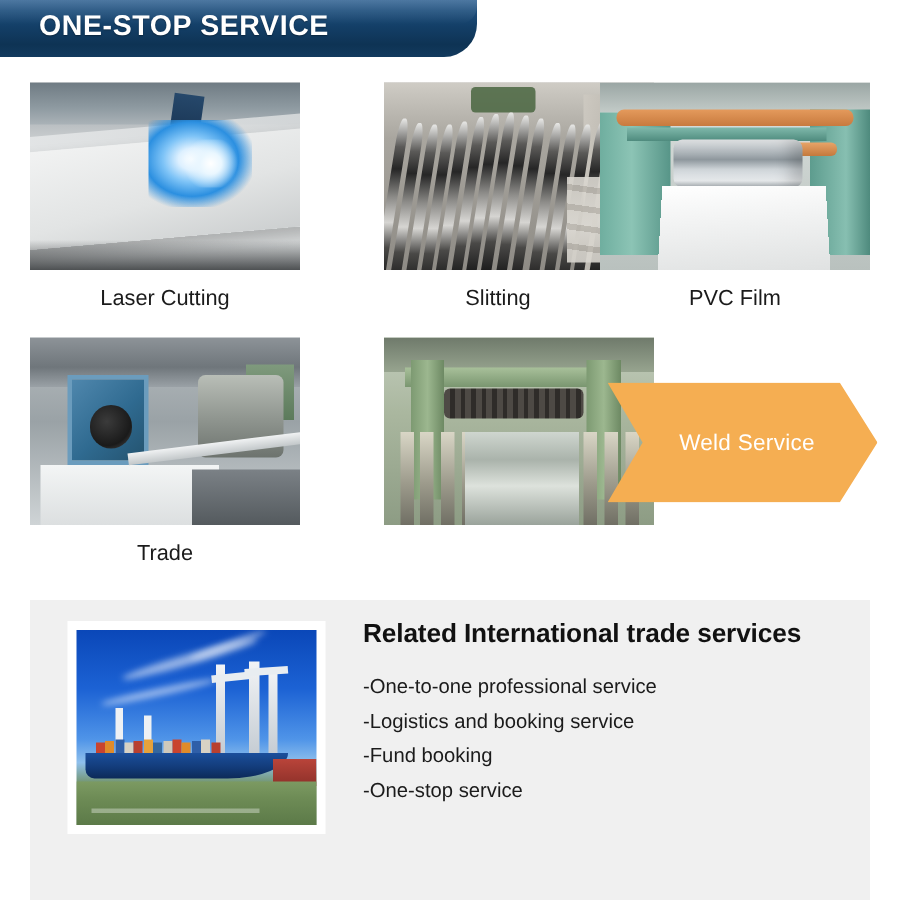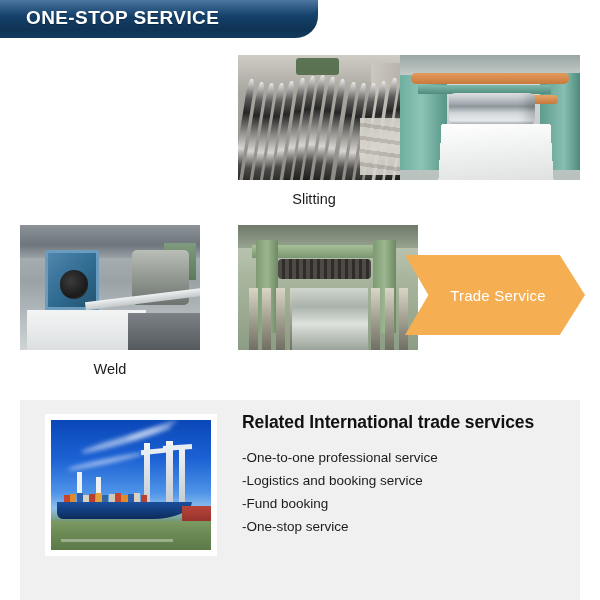--- a/index.html
+++ b/index.html
@@ -39,21 +39,21 @@
     font-family: "Liberation Sans", sans-serif;
     text-shadow: 0 1px 1px rgba(0,0,0,.35);
     white-space: nowrap;
   }
 
   
   .grid { position: absolute; left: 0; top: 55px; width: 600px; }
   .row { position: relative; height: 170px; }
   .cell { position: absolute; top: 0; width: 180px; }
   .cell.c0 { left: 20px; }
-  .cell.c1 { left: 210px; padding-left: 28px; }
+  .cell.c1 { left: 228px; padding-left: 28px; }
   .cell.c2 { left: 400px; }
   .thumb {
     width: 180px; height: 125px;
     position: relative; overflow: hidden;
     background: #cfd3d6;
   }
   .caption {
     margin-top: 11px; text-align: center;
     font-size: 14.5px; color: #1b1b1b;
     font-family: "Liberation Sans", sans-serif;
@@ -329,20 +329,32 @@
     <div class="banner">
       <div class="banner-gloss"></div>
     </div>
     <div class="banner-title">ONE-STOP SERVICE</div>
   </div>
 
   <div class="grid">
 
     <div class="row">
 
+      <div class="cell c0">
+        <div class="thumb ph-laser">
+          <div class="rail"></div>
+            <div class="head"></div>
+          <div class="plate2"></div>
+            <div class="plate"></div>
+          <div class="spark"></div>
+            <div class="spark2"></div>
+            <div class="dark"></div>
+        </div>
+        <div class="caption">Laser Cutting</div>
+      </div>
 
       <div class="cell c1">
         <div class="thumb ph-slit">
           <div class="bg-top"></div>
             <div class="green"></div>
             <div class="wall"></div>
           <div class="strips" id="slit-strips">
               <div class="strip" style="left: 1%; top: 4%;"></div>
               <div class="strip" style="left: 7.6%; top: 6.57687%;"></div>
               <div class="strip" style="left: 14.2%; top: 7.9418%;"></div>
@@ -372,38 +384,39 @@
         <div class="thumb ph-pvc">
           <div class="topmach"></div>
             <div class="machL"></div>
             <div class="machR"></div>
           <div class="beam"></div>
             <div class="beam2"></div>
             <div class="pipe"></div>
           <div class="coil"></div>
             <div class="sheet"></div>
         </div>
+        <div class="caption">PVC Film</div>
       </div>
 
     </div>
 
     <div class="row">
 
       <div class="cell c0">
         <div class="thumb ph-weld">
           <div class="topm"></div>
             <div class="greenm"></div>
             <div class="motor"></div>
           <div class="bluebox"></div>
             <div class="wheel"></div>
           <div class="whitepan"></div>
             <div class="dark"></div>
             <div class="bar"></div>
         </div>
-        <div class="caption">Weld</div>
+        <div class="caption">Trade</div>
       </div>
 
       <div class="cell c1">
         <div class="thumb ph-pol">
           <div class="topdark"></div>
             <div class="beam"></div>
           <div class="frameL"></div>
             <div class="frameR"></div>
           <div class="drum"></div>
           <div class="rollers" id="pol-rollers">
@@ -421,21 +434,21 @@
               <div class="roller" style="left: 94.6%;"></div>
             </div>
           <div class="coil"></div>
         </div>
       </div>
 
     </div>
   </div>
 
   <div class="chevron">
-    <span class="chevron-label">Trade Service</span>
+    <span class="chevron-label">Weld Service</span>
   </div>
 
   <div class="panel">
     <div class="panel-photo-frame">
       <div class="panel-photo ph-ship">
         <div class="cloud c1"></div>
           <div class="cloud c2"></div>
           <div class="cloud c3"></div>
         <div class="crane cr1"></div>
           <div class="crane cr2"></div>

